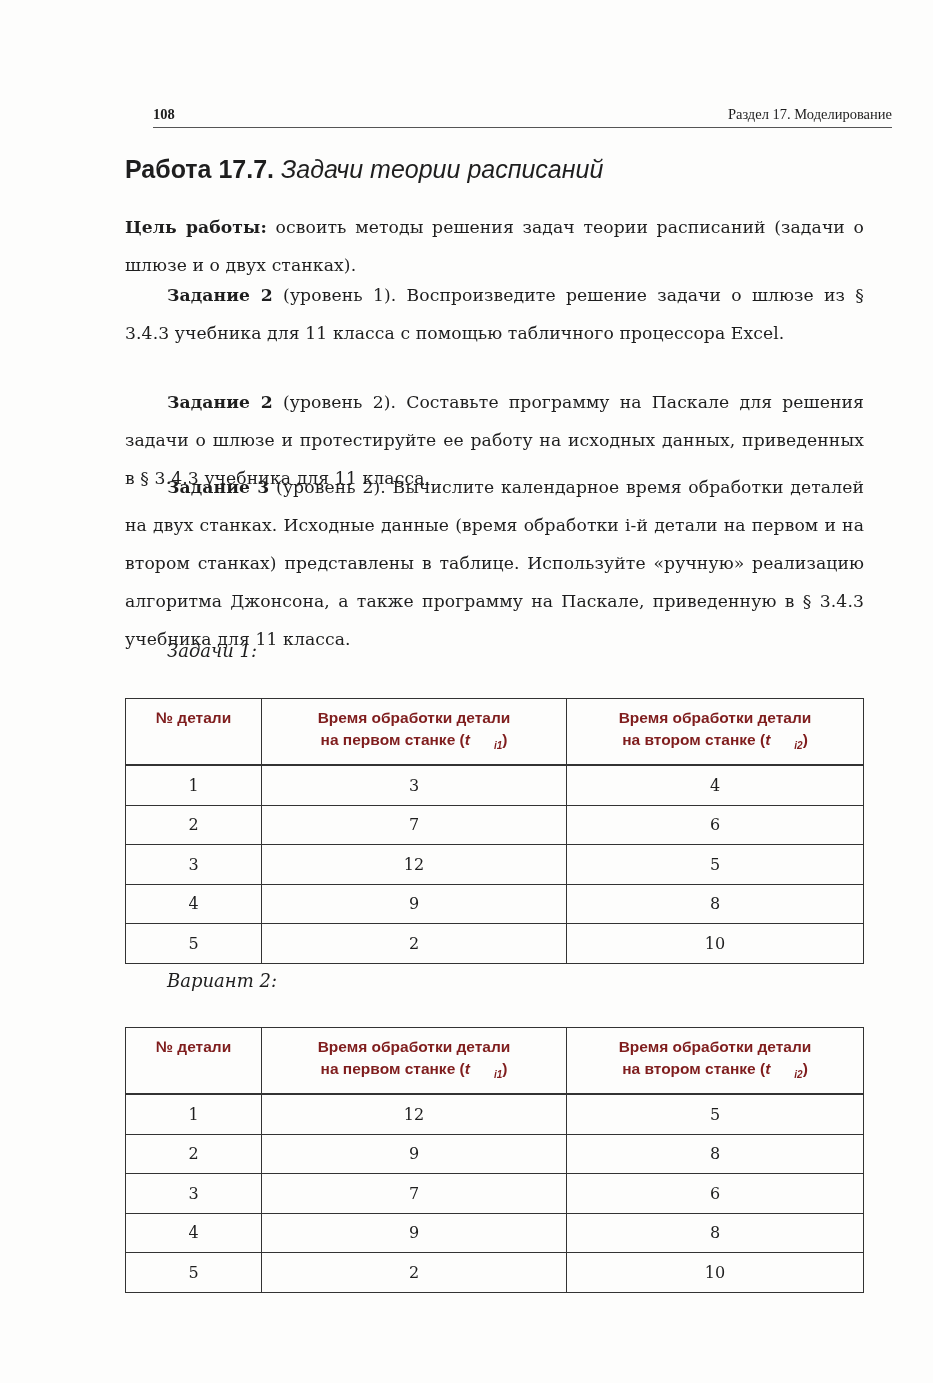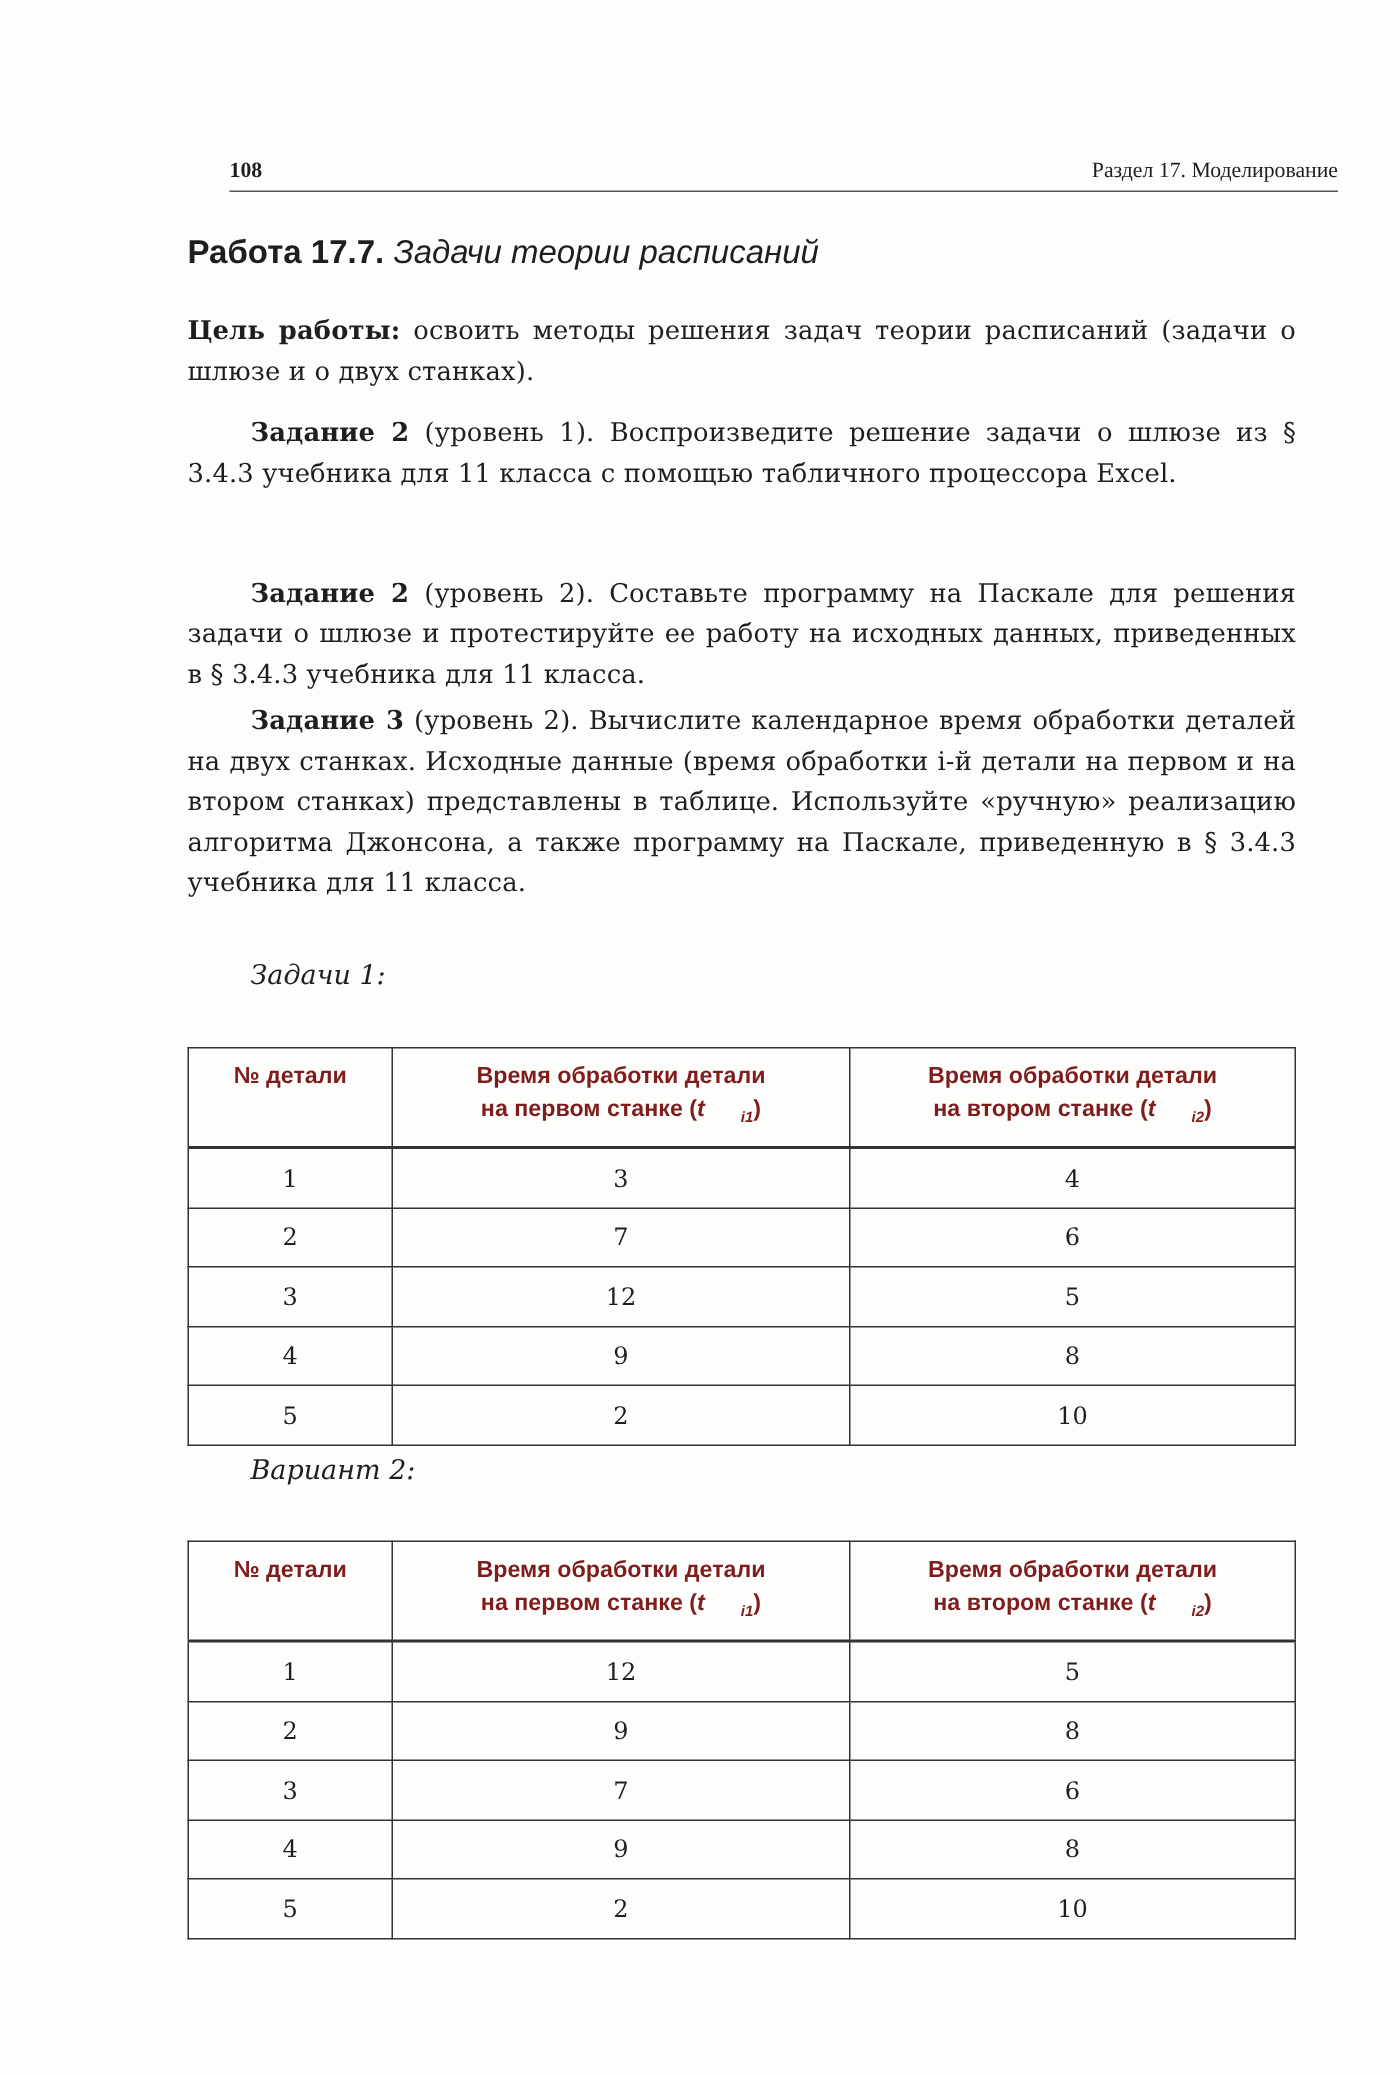--- a/index.html
+++ b/index.html
@@ -8,27 +8,27 @@
       color: #1e1e1e; font-family: "DejaVu Serif", serif;
     }
     .page { position: absolute; left: 125px; top: 0; width: 739px; }
     .running-head {
       position: absolute; top: 101px; left: 0; width: 739px; height: 22px;
       border-bottom: 1.5px solid #555; display: flex; justify-content: space-between; align-items: flex-end;
       font-family: "Liberation Serif", serif; font-size: 14.5px; padding-bottom: 4px; margin-left: 28px;
     }
     .running-head .num { font-weight: bold; }
     .title {
-      position: absolute; top: 155px; left: 0; font-family: "Liberation Sans", sans-serif; font-size: 22px;
+      position: absolute; top: 155px; left: 0; font-family: "Liberation Sans", sans-serif; font-size: 25px;
     }
     .title .lead { font-weight: bold; }
     .title .sub { font-style: italic; }
     .para {
       position: absolute; left: 0; width: 739px; font-family: "DejaVu Serif", serif; font-size: 17.2px;
-      line-height: 27px; text-align: justify; letter-spacing: 0.1px;
+      line-height: 38px; text-align: justify; letter-spacing: 0.1px;
     }
     .para .b { font-weight: bold; }
     .indent { text-indent: 42px; }
     .variant {
       position: absolute; left: 42px; font-style: italic; font-family: "DejaVu Serif", serif; font-size: 18px;
     }
     table {
       position: absolute; left: 0; width: 739px; border-collapse: collapse;
       border: 1.5px solid #333;
     }

